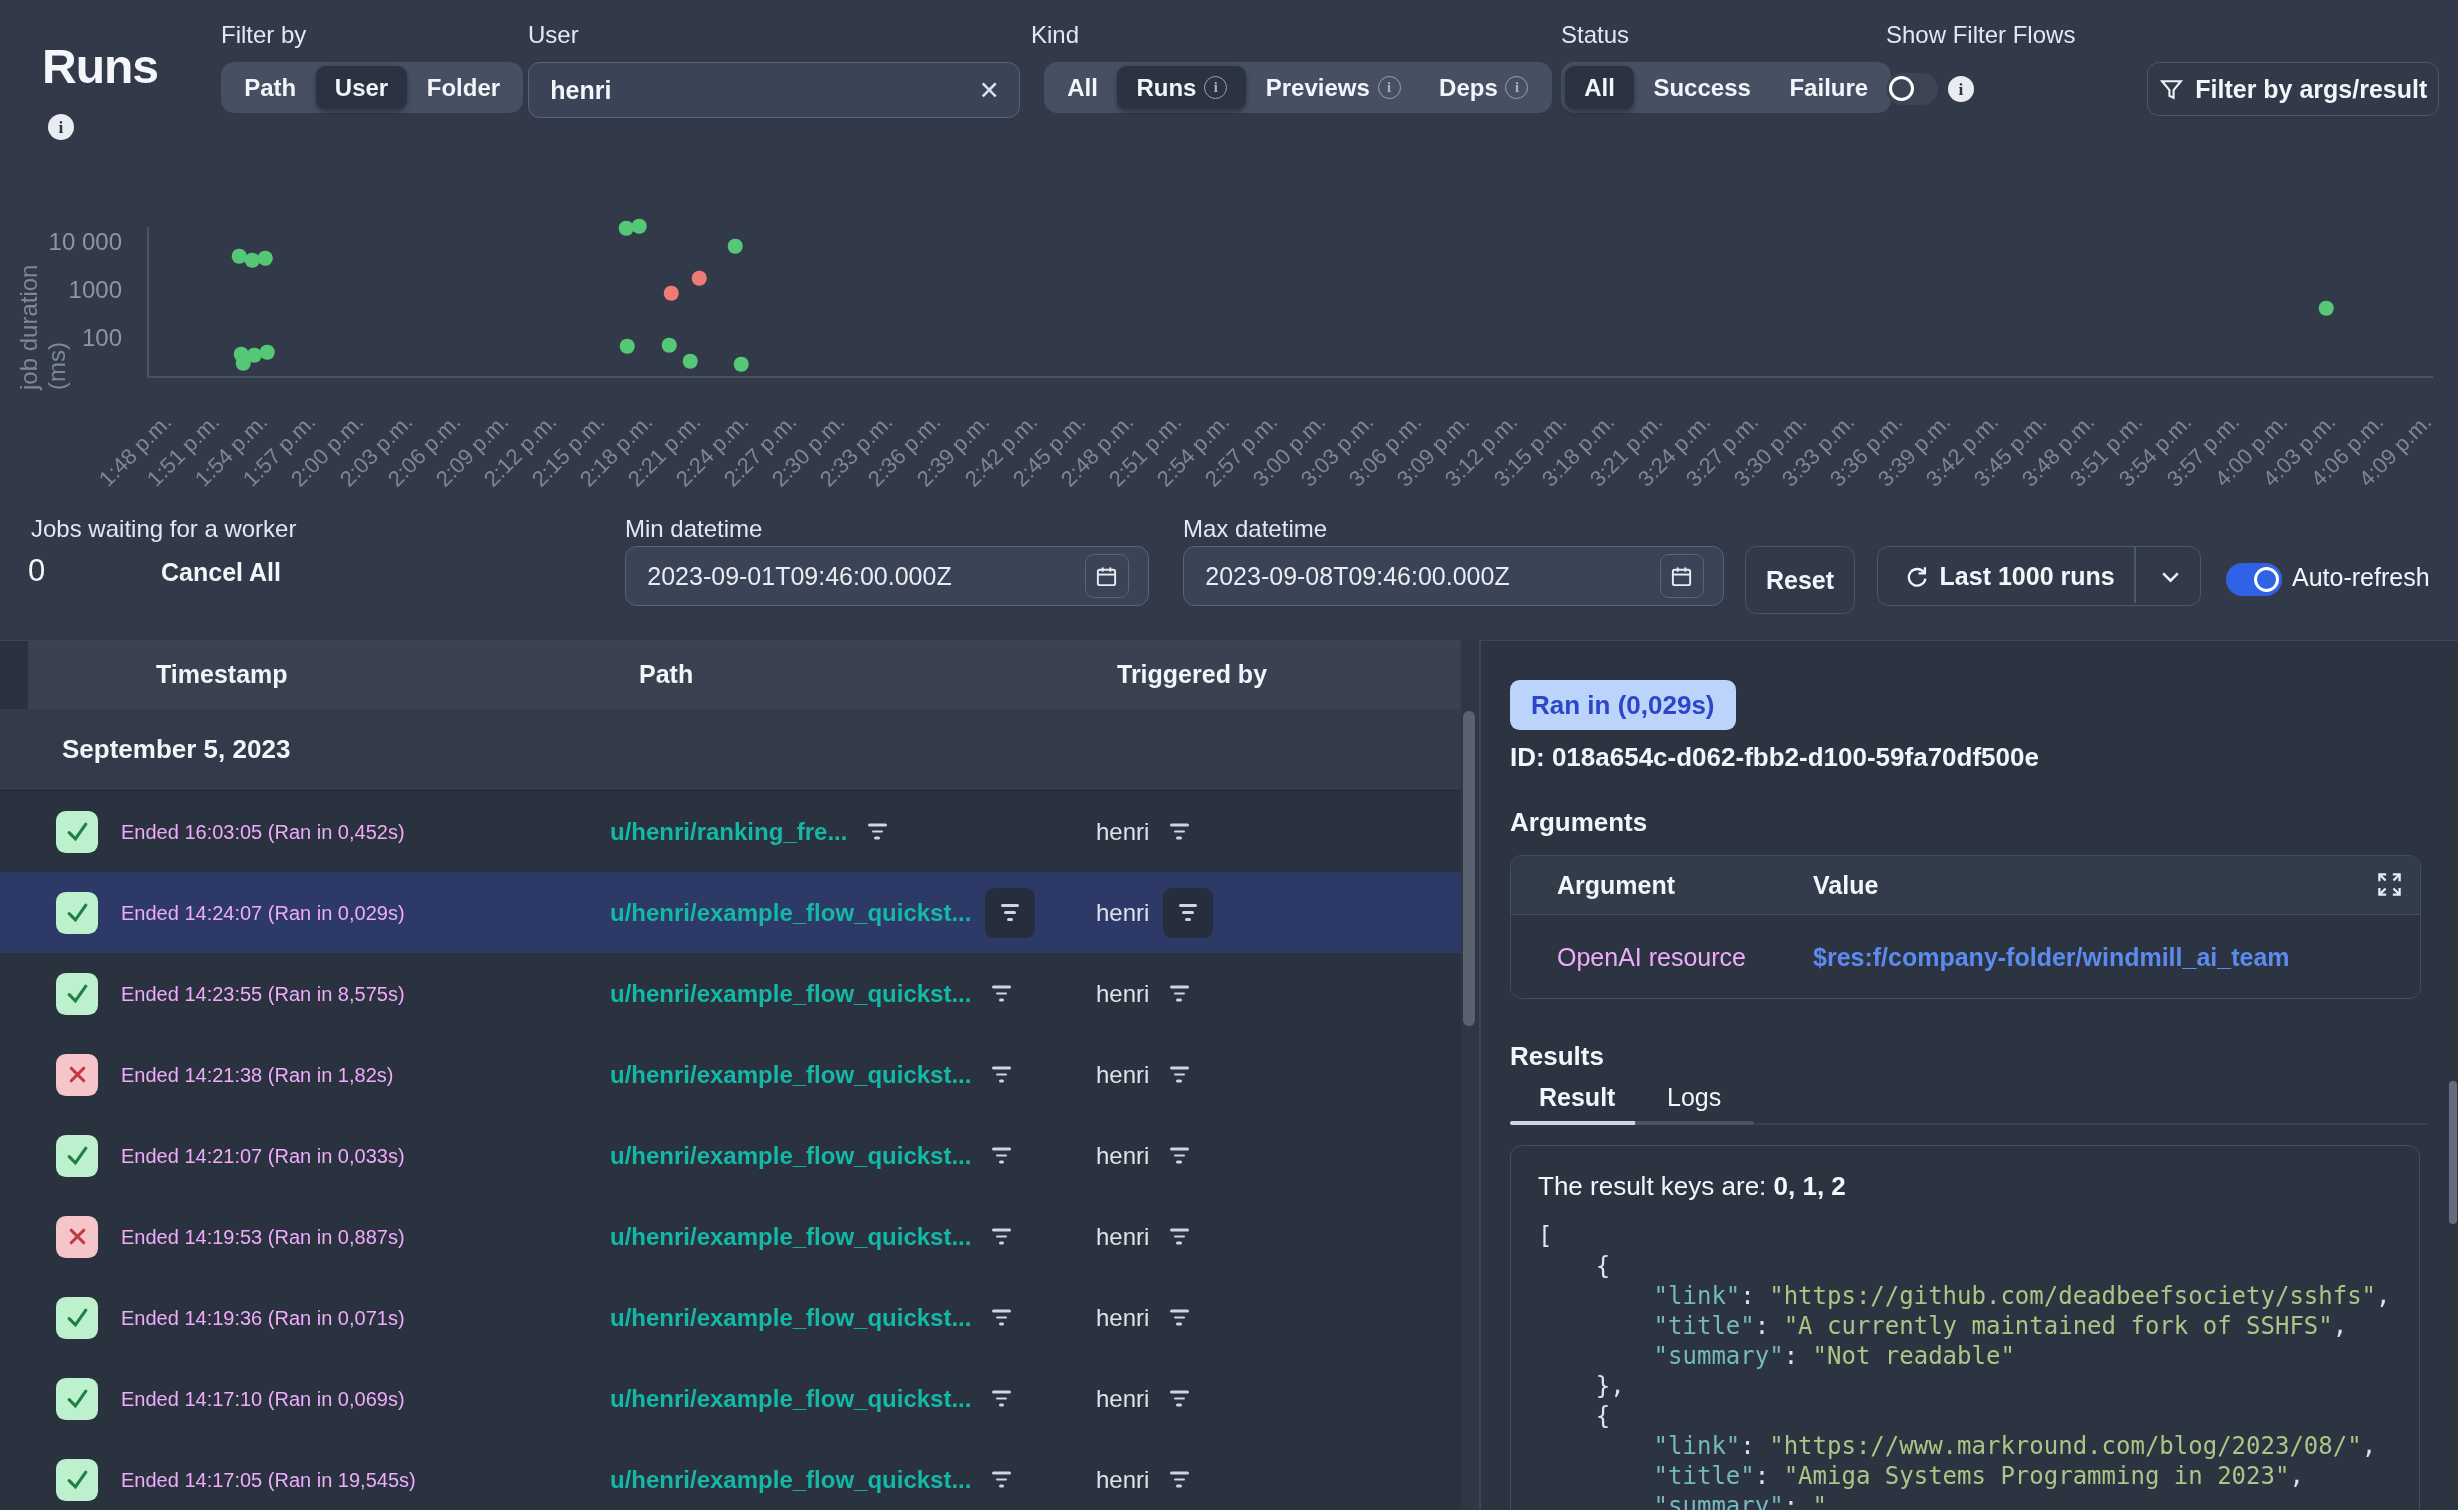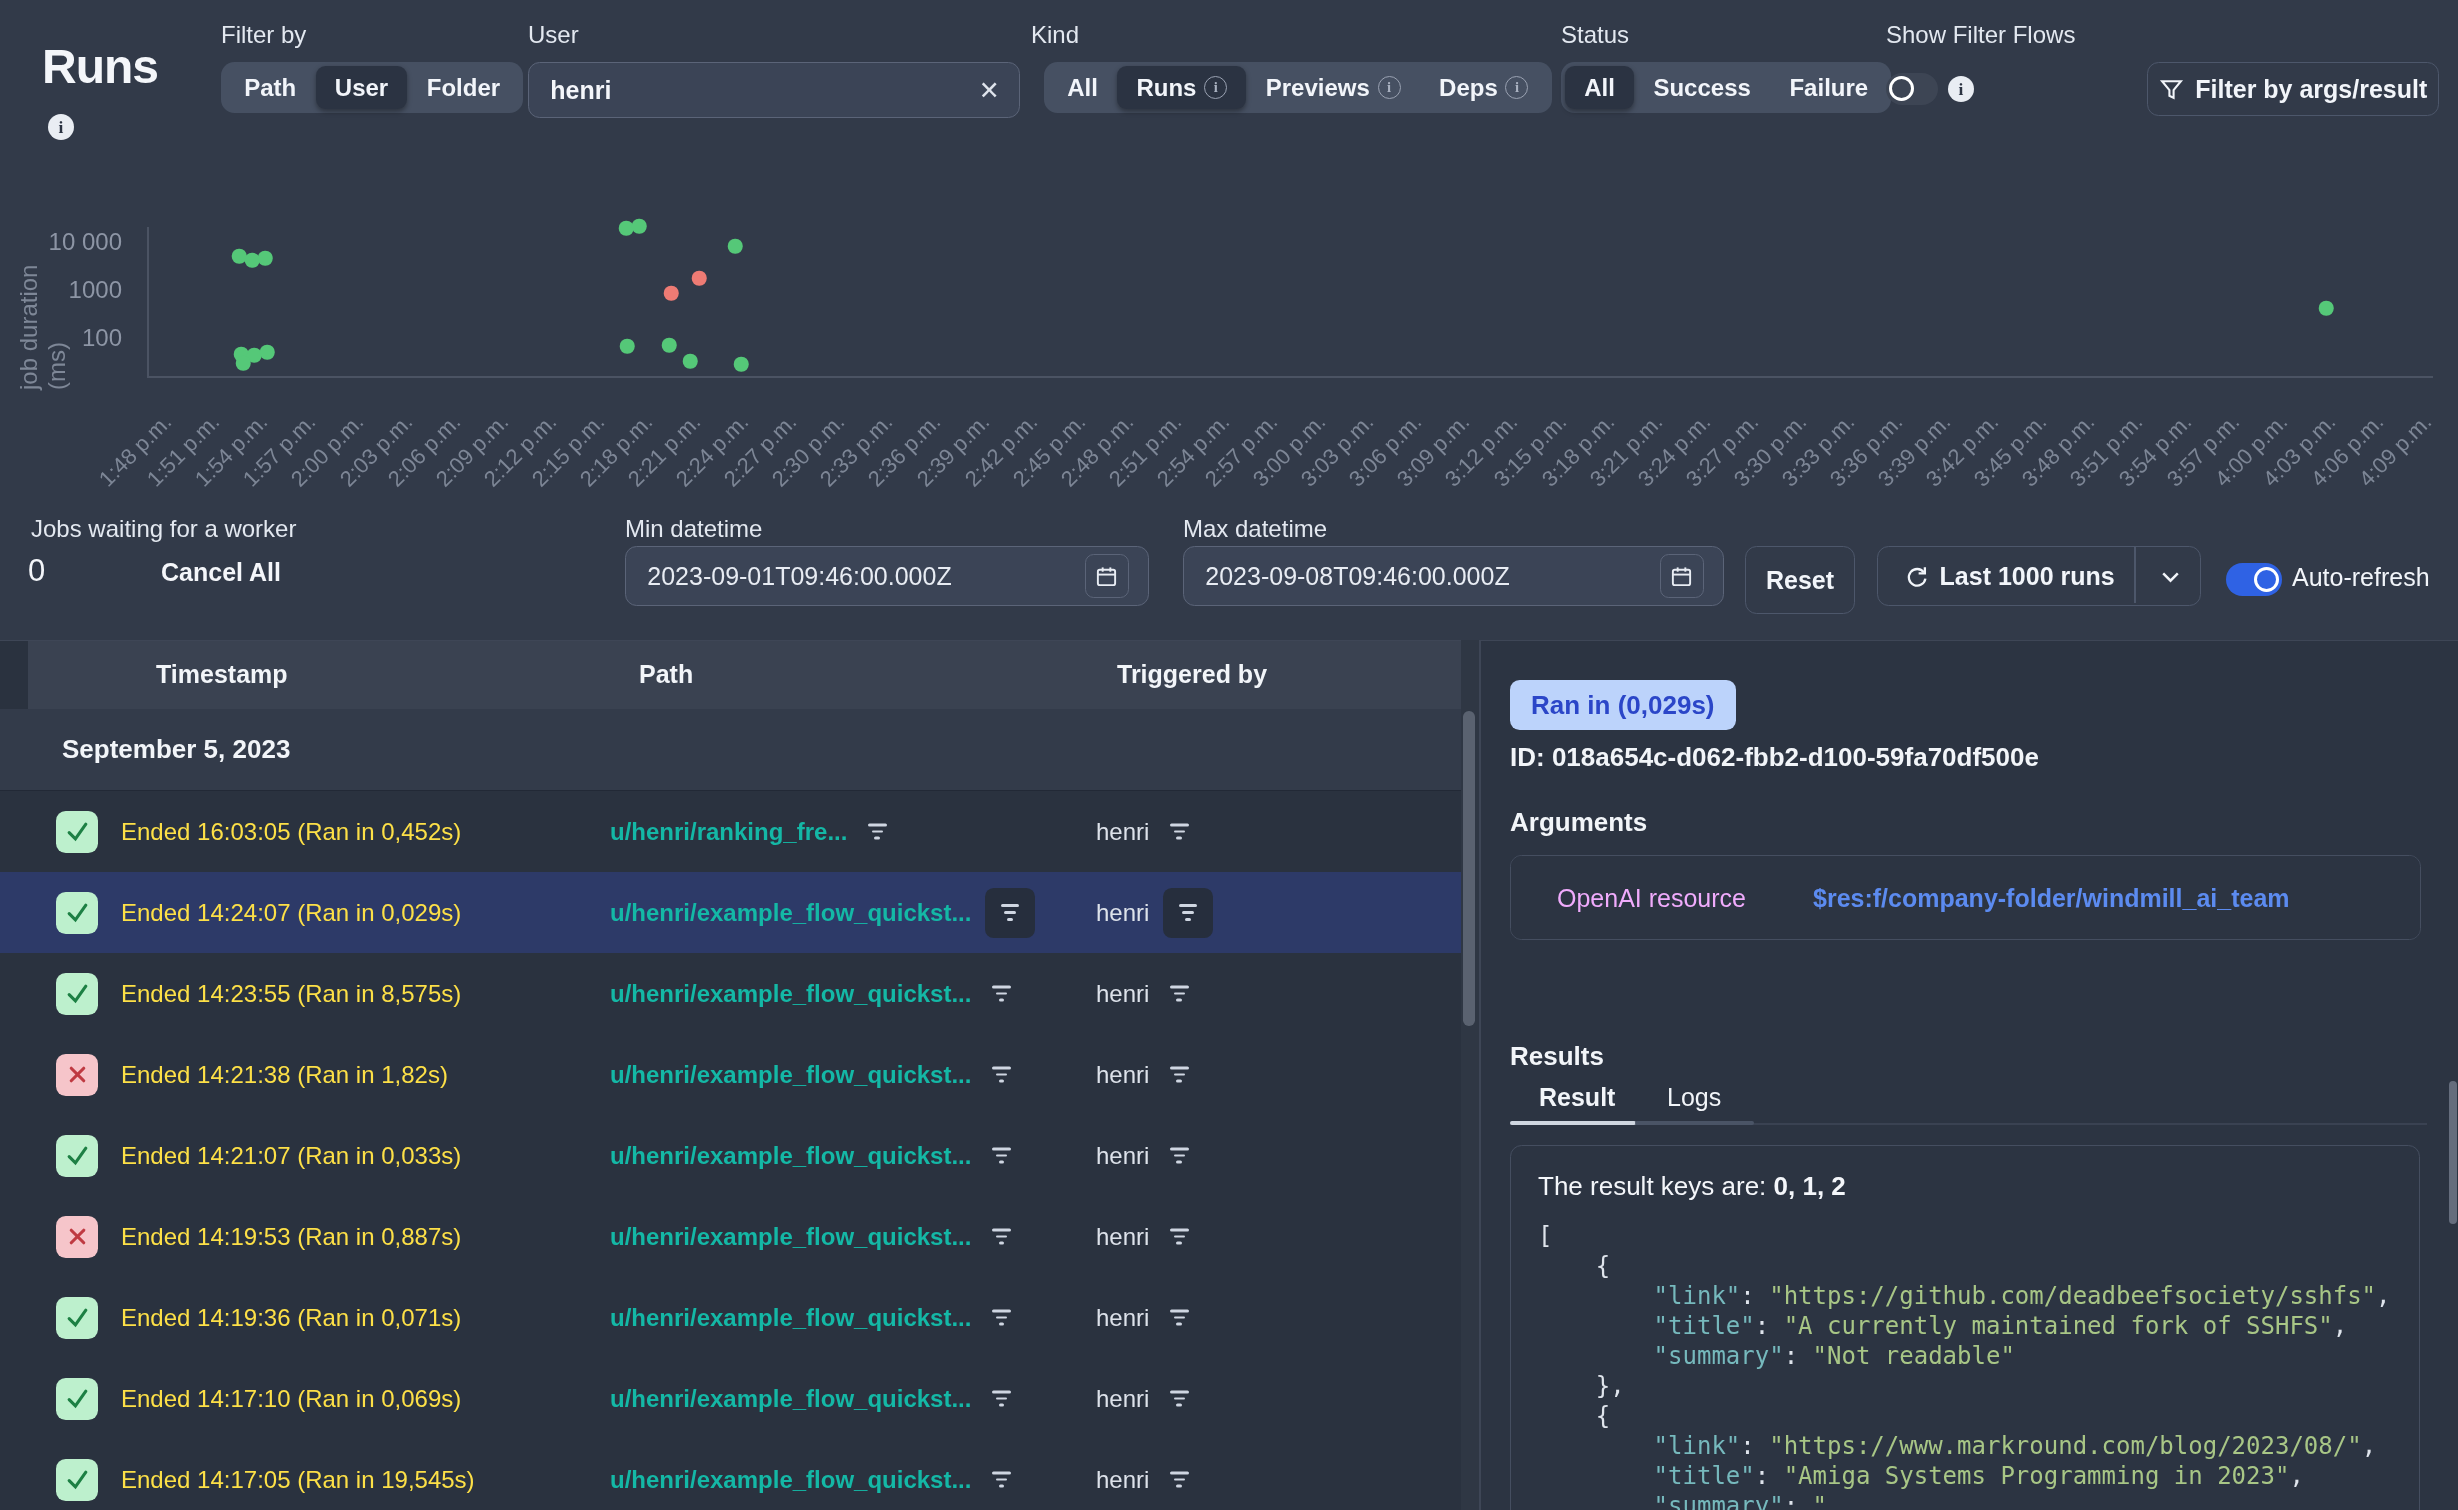--- a/index.html
+++ b/index.html
@@ -55,21 +55,21 @@
   .thead{height:68px;background:#3a4251;position:relative;margin-left:28px;}
   .thead span{position:absolute;top:19.3px;font-size:25px;font-weight:bold;color:#f2f5f9;}
   .daterow{height:82px;background:#333b4a;display:flex;align-items:center;padding-left:62px;box-sizing:border-box;
     font-size:26px;font-weight:bold;color:#f2f5f9;border-bottom:1px solid #222936;}
   .trow{height:81px;position:relative;background:#2a323f;cursor:pointer;}
   .trow.selected{background:#2d3a68;}
   .sicon{position:absolute;left:56px;top:50%;transform:translateY(-50%);width:42px;height:42px;border-radius:9.7px;
     display:flex;align-items:center;justify-content:center;}
   .sicon.success{background:#bdf0cd;}
   .sicon.failure{background:#f6c5ca;}
-  .ended{position:absolute;left:121px;top:50%;transform:translateY(-50%);font-size:24px;color:#fde047;}
+  .ended{position:absolute;left:121px;top:50%;transform:translateY(-50%);font-size:20px;color:#f0abfc;}
   .cellgrp{position:absolute;top:50%;transform:translateY(-50%);display:flex;align-items:center;gap:13.5px;}
   .pathlink{font-size:24px;font-weight:bold;color:#14b8a6;cursor:pointer;white-space:nowrap;}
   .bytext{font-size:24px;color:#dde2ea;}
   .fbtn{display:flex;flex-direction:column;align-items:center;justify-content:center;gap:3.9px;cursor:pointer;
     width:33px;height:33px;border-radius:8.7px;}
   .trow.selected .fbtn{width:50px;height:50px;background:#262e3d;}
   .fbtn i{display:block;height:2.9px;border-radius:1.9px;background:#cfd6e2;}
   .fbtn i:nth-child(1){width:18.3px;}
   .fbtn i:nth-child(2){width:11.6px;}
   .fbtn i:nth-child(3){width:5.8px;}
@@ -525,20 +525,36 @@
   <div class="vscroll-track"></div>
   <div class="vscroll-thumb"></div>
   <div class="panel-divider"></div>
 
   <div class="panel">
     <div class="badge">Ran in (0,029s)</div>
     <div class="idline">ID: 018a654c-d062-fbb2-d100-59fa70df500e</div>
     <div class="sect" style="top:166px;">Arguments</div>
 
     <div class="argtable">
+      <div class="argthead">
+        <span style="left:46px;">Argument</span>
+        <span style="left:302px;">Value</span>
+        <span class="expandicon">
+          <svg width="27" height="27" viewBox="0 0 24 24" fill="none" stroke="#e8ecf3" stroke-width="2">
+              <polyline points="9 3 3 3 3 9"></polyline>
+              <polyline points="15 3 21 3 21 9"></polyline>
+              <polyline points="9 21 3 21 3 15"></polyline>
+              <polyline points="15 21 21 21 21 15"></polyline>
+              <line x1="3" y1="3" x2="8.5" y2="8.5"></line>
+              <line x1="21" y1="3" x2="15.5" y2="8.5"></line>
+              <line x1="3" y1="21" x2="8.5" y2="15.5"></line>
+              <line x1="21" y1="21" x2="15.5" y2="15.5"></line>
+            </svg>
+        </span>
+      </div>
       <div class="argrow">
         <span class="argname">OpenAI resource</span>
         <span class="argval">$res:f/company-folder/windmill_ai_team</span>
       </div>
     </div>
 
     <div class="sect" style="top:400px;">Results</div>
     <div class="tab" style="left:58px;font-weight:bold;">Result</div>
     <div class="tab" style="left:186px;">Logs</div>
     <div class="tabbase"></div>

